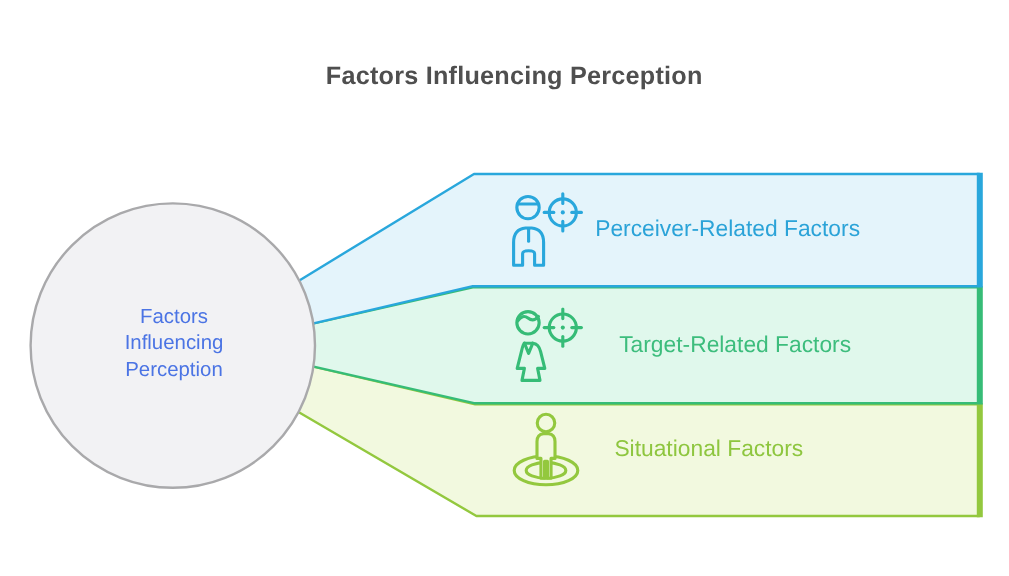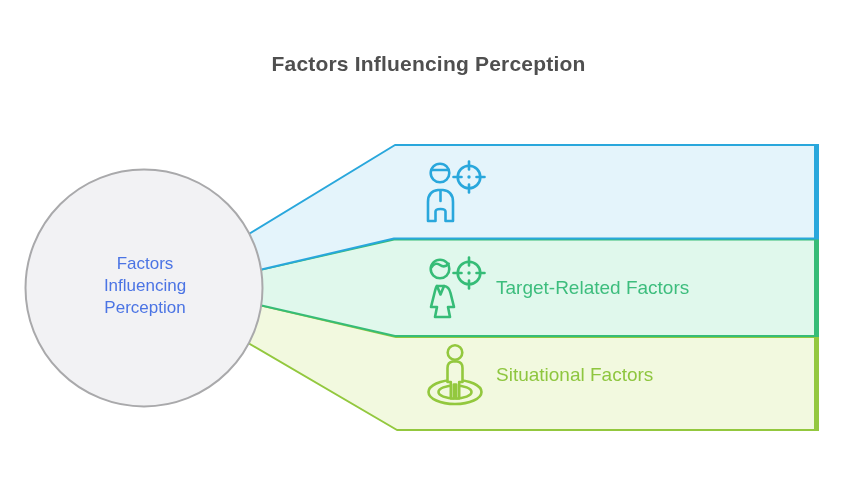--- a/index.html
+++ b/index.html
@@ -23,25 +23,25 @@
   .hub{fill:var(--circle_fill);stroke:var(--circle_border);stroke-width:2;}
   .center-label{
     position:absolute;left:82px;top:253px;width:126px;text-align:center;
     font-size:17px;line-height:22px;color:var(--center_text);
   }
   .row{
     position:absolute;left:424px;width:400px;display:flex;align-items:center;
   }
   .row1{top:144px;height:95px;}
   .row2{top:239px;height:97px;}
-  .row3{top:337px;height:75px;}
+  .row3{top:337px;height:75px;gap:16px;}
   .icon{width:64px;height:64px;flex:0 0 auto;margin-right:8px;}
   .lbl{font-size:19px;white-space:nowrap;}
   .row1 .lbl{color:var(--blue_text);}
-  .row2 .lbl{color:var(--green_text);}
+  .row2 .lbl{color:var(--green_text);margin-left:20px;}
   .row3 .lbl{color:var(--lime_text);}
   .stroke-blue{fill:none;stroke:var(--blue_border);stroke-width:2.6;stroke-linecap:round;stroke-linejoin:round;}
   .stroke-green{fill:none;stroke:var(--green_border);stroke-width:2.6;stroke-linecap:round;stroke-linejoin:round;}
   .stroke-lime{fill:none;stroke:var(--lime_border);stroke-width:2.6;stroke-linecap:round;stroke-linejoin:round;}
   .dot-blue{fill:var(--blue_border);stroke:none;}
   .dot-green{fill:var(--green_border);stroke:none;}
   .fill-limebg{fill:var(--lime_fill);}
 </style>
 </head>
 <body>
@@ -73,20 +73,21 @@
         <path d="M4,61 V42 Q4,31 14,30 H19 Q29,31 29,42 V61 H21.5 V51.5 Q21.5,49 16.5,49 Q11.5,49 11.5,51.5 V61 Z"></path>
         <line x1="16.5" y1="31" x2="16.5" y2="41"></line>
         <circle cx="45" cy="17" r="11.3"></circle>
         <line x1="45" y1="1.5" x2="45" y2="9.5"></line>
         <line x1="45" y1="24.5" x2="45" y2="32.5"></line>
         <line x1="29.5" y1="17" x2="37.5" y2="17"></line>
         <line x1="52.5" y1="17" x2="60.5" y2="17"></line>
       </g>
       <circle class="dot-blue" cx="45" cy="17" r="1.7"></circle>
     </svg>
+    <span class="lbl">Perceiver-Related Factors</span>
   </div>
 
   <div class="row row2">
     <svg class="icon" viewBox="0 0 64 64" aria-hidden="true">
       <g class="stroke-green">
         <circle cx="16" cy="13" r="9.3"></circle>
         <path d="M7.3,11.5 Q11.5,5.5 16,9 Q20.5,12.5 24.7,7.7"></path>
         <path d="M13,30 H20 Q25,30.5 26.5,37 L30,51 H24 L26,61 H11 L13,51 H7 L10.5,37 Q12,30.5 13,30 Z"></path>
         <path d="M13,30 L16.5,38.5 L20,30"></path>
         <circle cx="45" cy="17" r="11.3"></circle>

